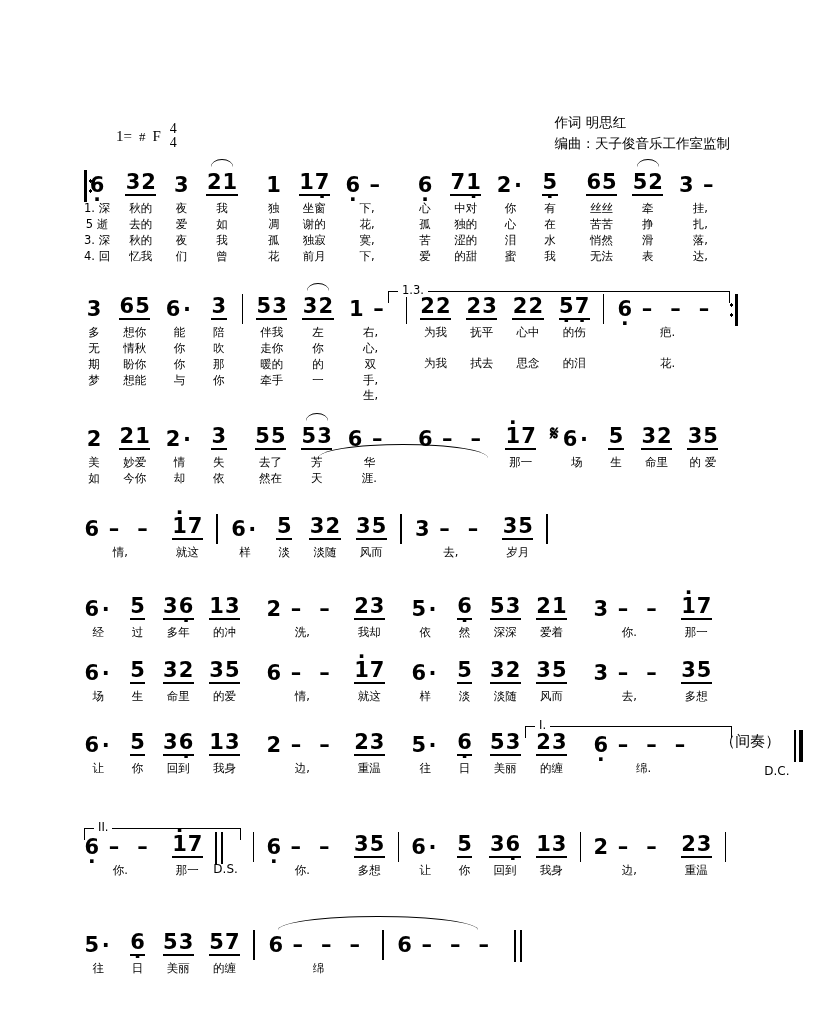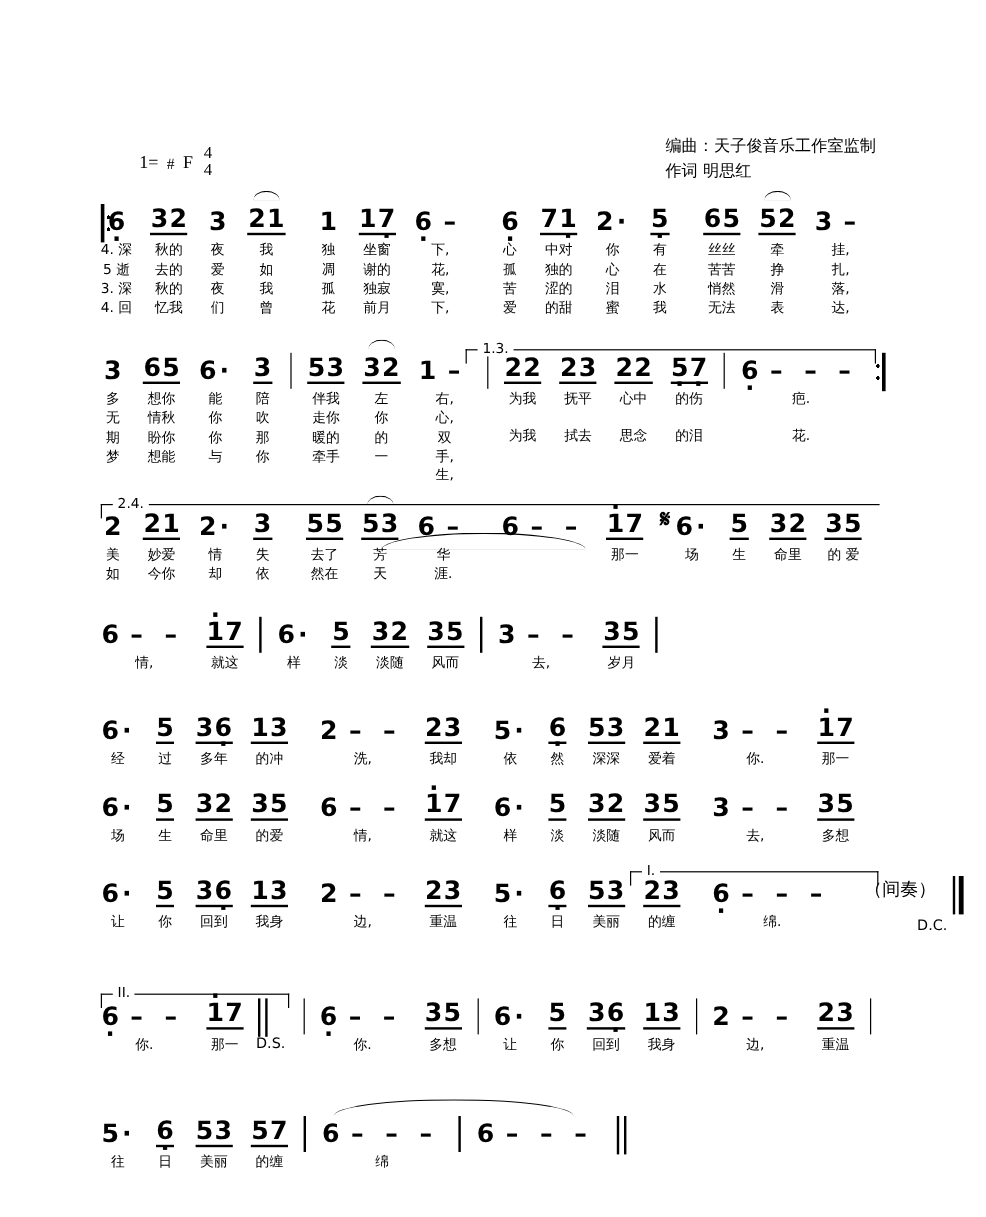--- a/index.html
+++ b/index.html
@@ -119,38 +119,38 @@
     <span>1=</span>
       <span class="sharp">#</span>
       <span>F</span>
     <span class="meter">
       <span class="num">4</span>
       <span class="den">4</span>
     </span>
   </div>
 
   <div class="credits">
+    <div>作词 明思红</div>
     <div>编曲：天子俊音乐工作室监制</div>
-    <div>作词 明思红</div>
   </div>
 
   <div id="music">
       <div class="row" style="top: 170px;">
         <div class="measures">
           <div class="repeat-start"></div>
           <div class="gap"></div>
           <div class="measure">
             <div class="cell">
               <div class="notes">
                 <span style="display: flex; align-items: flex-end;">
                   <span class="n lo">6</span>
                 </span>
               </div>
               <div class="lyr">
-                <div>4. 深</div>
+                <div>1. 深</div>
                 <div>5 逝</div>
                 <div>3. 深</div>
                 <div>4. 回</div>
               </div>
             </div>
             <div style="width: 15px;"></div>
             <div class="cell">
               <div class="notes">
                 <span class="beam1" style="display: flex; align-items: flex-end;">
                   <span class="n">3</span>
@@ -1503,23 +1503,20 @@
               </div>
             </div>
           </div>
           <div class="dblbar" style="margin-left: 16px;"></div>
         </div>
       </div>
     </div>
 
 <div class="volta closed" style="top: 291px; left: 388px; width: 340px;">
       <span class="vlabel">1.3.</span>
-    </div>
-    <div class="volta" style="top: 420px; left: 84px; width: 648px;">
-      <span class="vlabel">2.4.</span>
     </div>
     <div class="volta closed" style="top: 726px; left: 525px; width: 205px;">
       <span class="vlabel">I.</span>
     </div>
     <div class="volta closed" style="top: 828px; left: 84px; width: 155px;">
       <span class="vlabel">II.</span>
     </div>
     <div class="segno" style="top: 423px; left: 550px;">𝄋</div>
     <div class="tie" style="top: 444px; left: 318px; width: 170px;"></div>
     <div class="tie" style="top: 916px; left: 278px; width: 200px;"></div>

